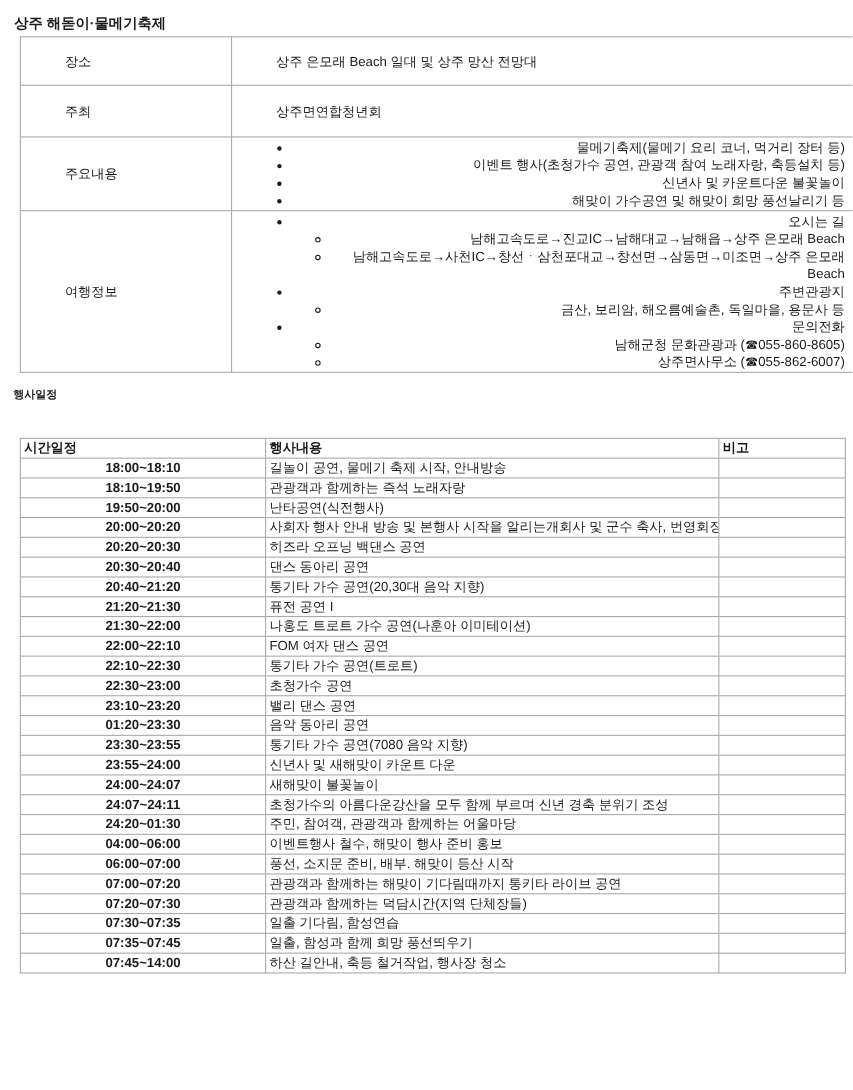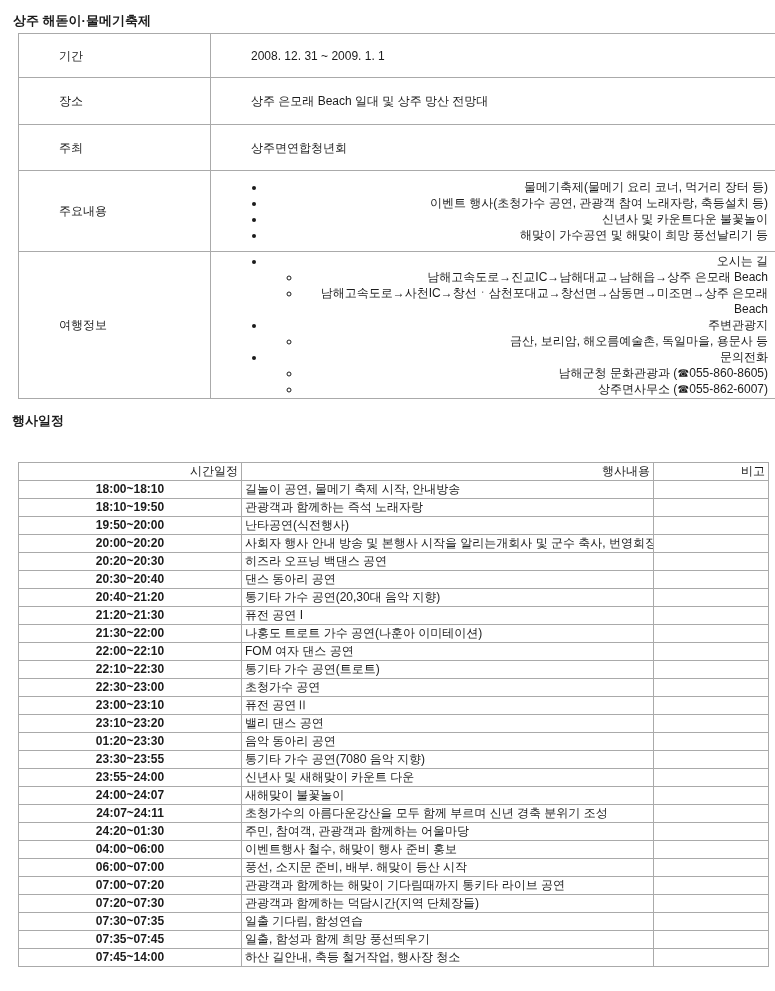--- a/index.html
+++ b/index.html
@@ -49,66 +49,62 @@
     padding-left: 15px;
     list-style-type: disc;
   }
   table.info-table ul ul {
     padding-left: 35px;
     list-style-type: circle;
   }
   table.info-table li { line-height: 16px; text-align: right; }
   
   .schedule-heading {
-    font-size: 13px;
+    font-size: 10px;
     font-weight: bold;
     margin: 13px 0 0 12px;
   }
   table.schedule-table {
     border-collapse: collapse;
     table-layout: fixed;
     margin: 32px 0 0 18px;
     width: 750px;
   }
   table.schedule-table th,
   table.schedule-table td {
     border: 1px solid #aaaaaa;
     font-size: 12px;
     line-height: 15px;
     height: 17px;
     padding: 0 3px;
     overflow: hidden;
     white-space: nowrap;
   }
   table.schedule-table th {
-    font-weight: normal;
-    text-align: right;
+    font-weight: bold;
+    text-align: left;
   }
   table.schedule-table td.time-cell {
     font-weight: bold;
     text-align: center;
     margin-top: 25px;
   }
   table.schedule-table td.content-cell {
     text-align: left;
     padding-left: 3px;
   }
   table.schedule-table td.remark-cell { }
 </style>
 </head>
 <body>
 
 <div class="page-title">상주 해돋이·물메기축제</div>
 
 <table class="info-table">
   <tbody>
-      <tr>
-        <td class="label-cell">기간</td>
-        <td class="value-cell">2008. 12. 31 ~ 2009. 1. 1</td>
-      </tr>
       <tr>
         <td class="label-cell">장소</td>
         <td class="value-cell">상주 은모래 Beach 일대 및 상주 망산 전망대</td>
       </tr>
       <tr>
         <td class="label-cell">주최</td>
         <td class="value-cell">상주면연합청년회</td>
       </tr>
       <tr>
         <td class="label-cell">주요내용</td>
@@ -212,25 +208,20 @@
         <td class="time-cell">22:10~22:30</td>
         <td class="content-cell">통기타 가수 공연(트로트)</td>
         <td class="remark-cell"></td>
       </tr>
       <tr>
         <td class="time-cell">22:30~23:00</td>
         <td class="content-cell">초청가수 공연</td>
         <td class="remark-cell"></td>
       </tr>
       <tr>
-        <td class="time-cell">23:00~23:10</td>
-        <td class="content-cell">퓨전 공연Ⅱ</td>
-        <td class="remark-cell"></td>
-      </tr>
-      <tr>
         <td class="time-cell">23:10~23:20</td>
         <td class="content-cell">밸리 댄스 공연</td>
         <td class="remark-cell"></td>
       </tr>
       <tr>
         <td class="time-cell">01:20~23:30</td>
         <td class="content-cell">음악 동아리 공연</td>
         <td class="remark-cell"></td>
       </tr>
       <tr>

